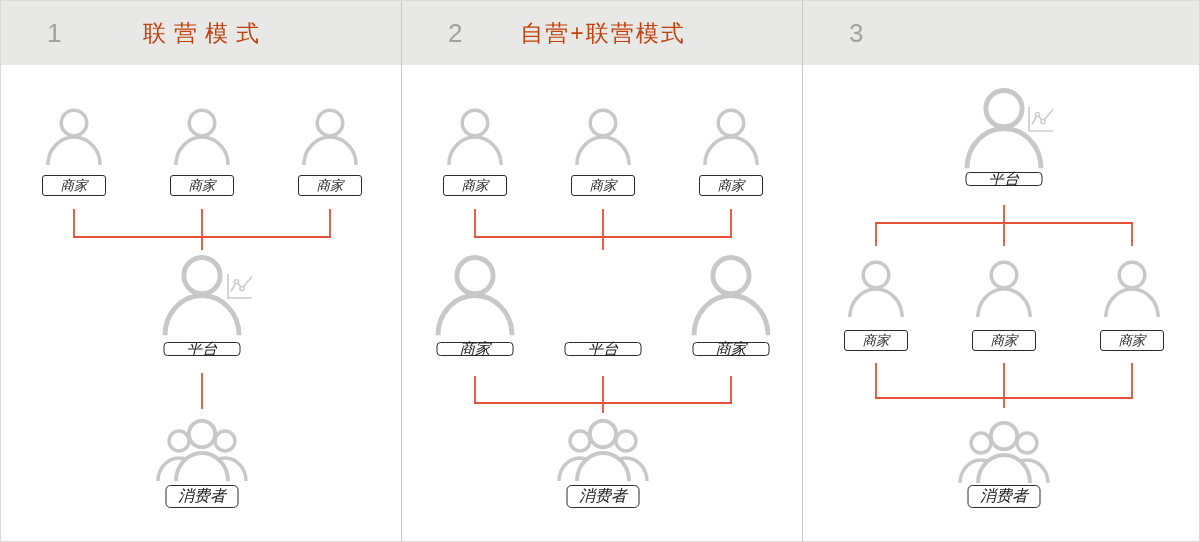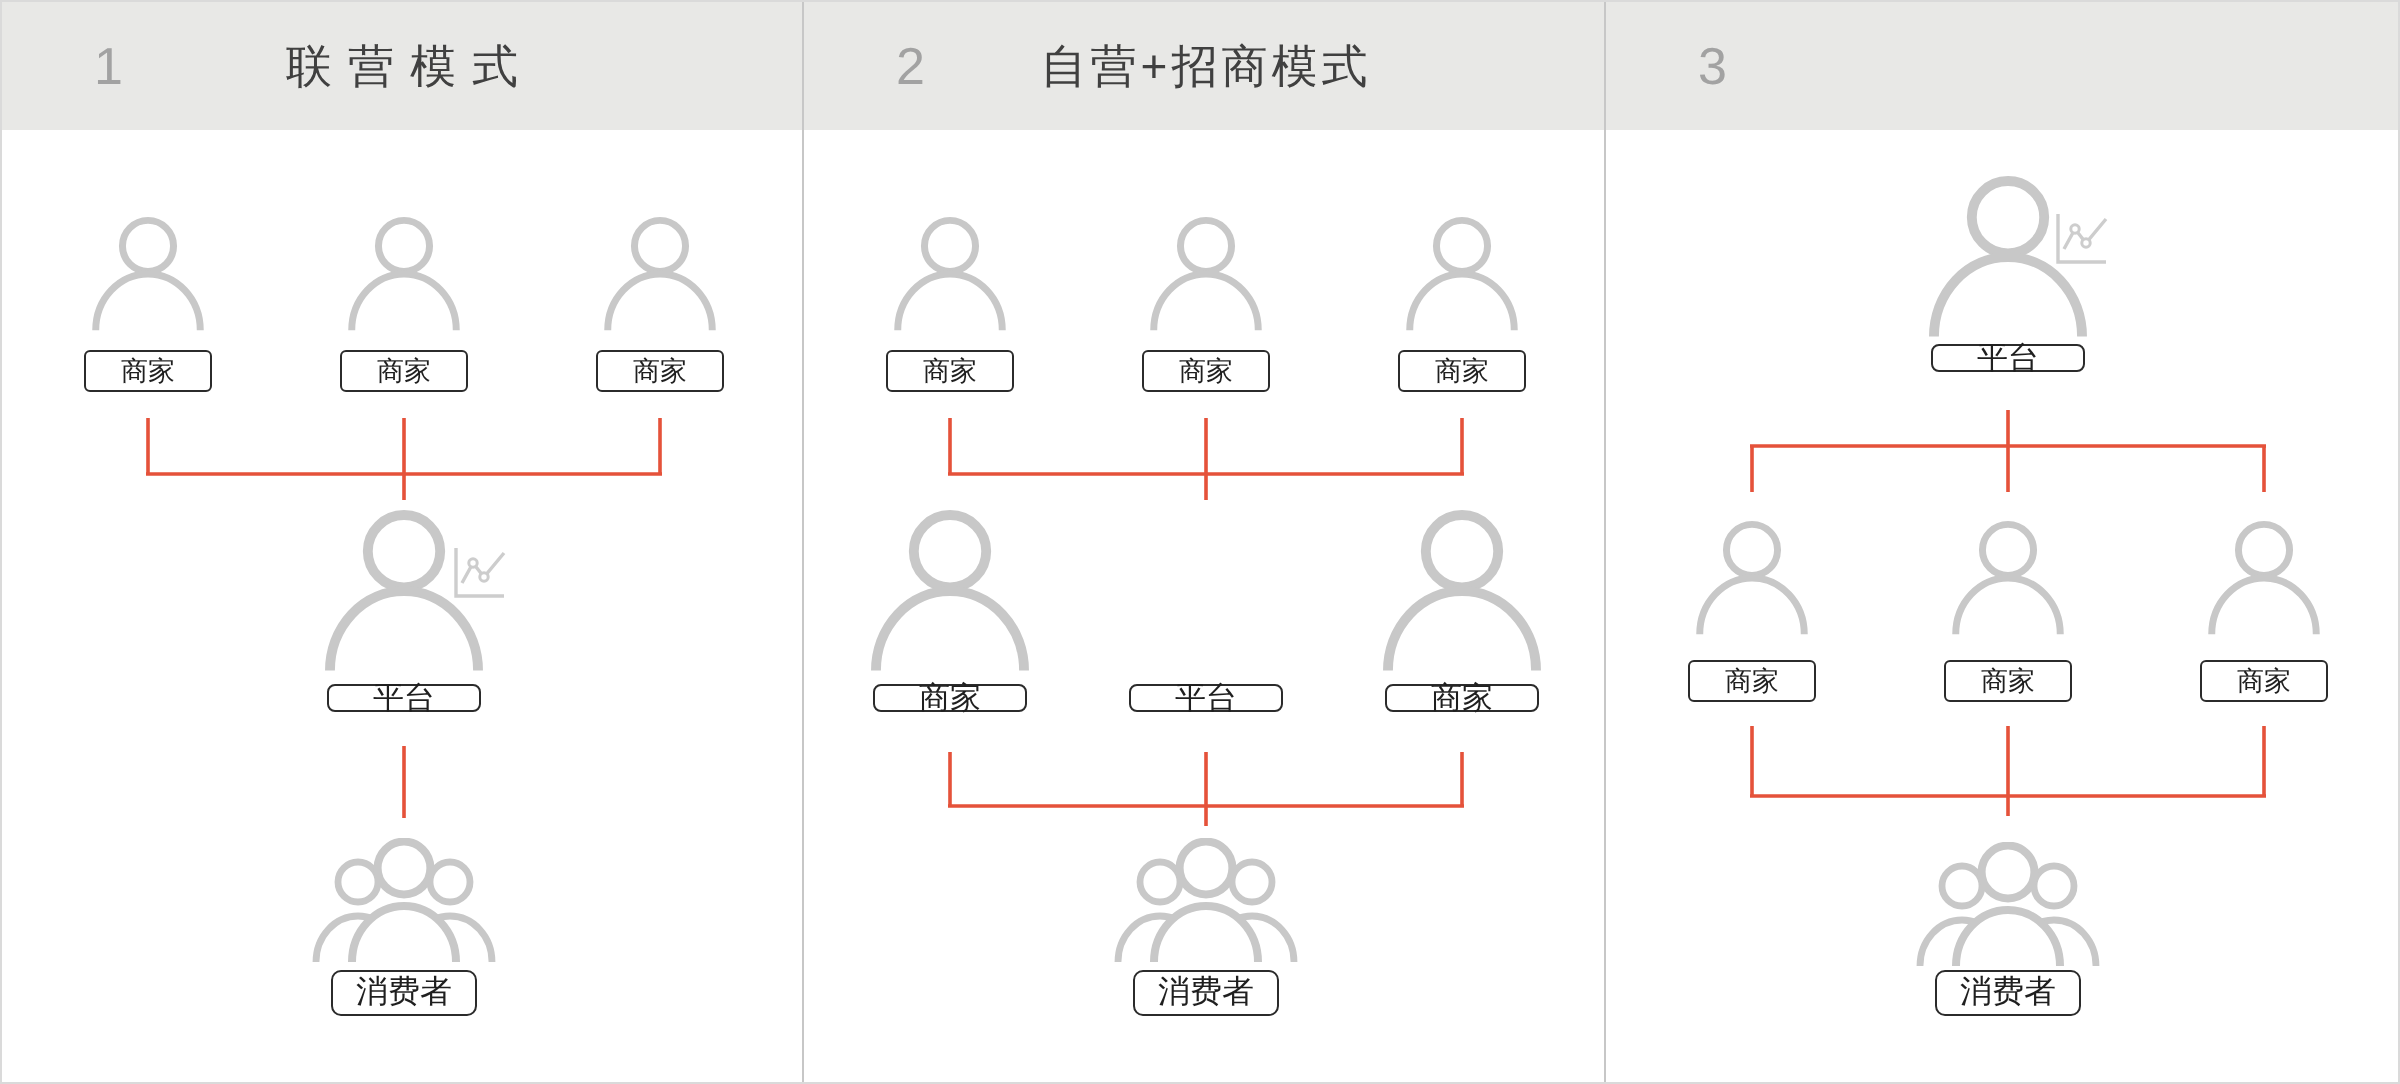--- a/index.html
+++ b/index.html
@@ -5,30 +5,30 @@
   html,body{margin:0;padding:0;background:#fff;}
   body{font-family:"Liberation Sans","DejaVu Sans",sans-serif;}
   .canvas{position:relative;width:1200px;height:542px;background:#fff;
           border:1px solid #dadada;box-sizing:border-box;display:flex;overflow:hidden;}
   .panel{position:relative;width:400px;height:100%;flex:0 0 400px;}
   .panel + .panel{border-left:1px solid #c7c7c7;}
   .header{position:absolute;top:0;left:0;right:0;height:64px;background:#e8e8e6;
           display:flex;align-items:center;justify-content:center;}
   .num{position:absolute;left:46px;top:0;height:64px;display:flex;align-items:center;
        font-size:26px;color:#a2a2a2;}
-  .title{font-size:23px;color:#404040;letter-spacing:8px;text-indent:8px;}
+  .title{font-size:23px;color:#c2410c;letter-spacing:8px;text-indent:8px;}
   .panel-2 .title{letter-spacing:2px;text-indent:2px;}
 
   .icon{position:absolute;transform:translateX(-50%);line-height:0;}
   .chart-badge{position:absolute;line-height:0;transform:none;}
   .connector{position:absolute;left:0;top:0;pointer-events:none;}
 
   .node-label{position:absolute;transform:translateX(-50%);box-sizing:border-box;
               background:#fff;border:1px solid #2b2b2b;color:#1f1f1f;
-              display:flex;align-items:center;justify-content:center;white-space:nowrap;}
+              display:flex;align-items:center;justify-content:center;white-space:nowrap;font-style:italic;}
   .lbl-sm{height:21px;width:64px;font-size:13.5px;border-radius:3px;}
   .lbl-md{height:14px;width:77px;font-size:15.5px;border-radius:4px;}
   .lbl-c {height:23px;width:73px;font-size:16px;border-radius:5px;}
 </style>
 </head>
 <body>
 
 <svg width="0" height="0" style="position:absolute" aria-hidden="true">
   <defs>
     <symbol id="sym-person" viewBox="0 0 64 62">
@@ -96,21 +96,21 @@
     <span class="icon" style="left:201px;top:418px">
       <svg width="94" height="62">
           <use href="#sym-people"></use>
         </svg></span>
     <div class="node-label lbl-c" style="left:201px;top:484px">消费者</div>
   </div>
 
   <div class="panel panel-2">
     <div class="header">
       <span class="num">2</span>
-      <span class="title">自营+招商模式</span>
+      <span class="title">自营+联营模式</span>
     </div>
 
     <svg class="connector" width="400" height="542">
       <path d="M73,208 V236 M329,208 V236 M201,208 V249 M72,236 H330
                M73,375 V402 M329,375 V402 M201,375 V412 M72,402 H330" fill="none" stroke="#e5523a" stroke-width="1.8"></path>
     </svg>
 
     <span class="icon" style="left:73px;top:106px">
       <svg width="62" height="60">
           <use href="#sym-person"></use>

